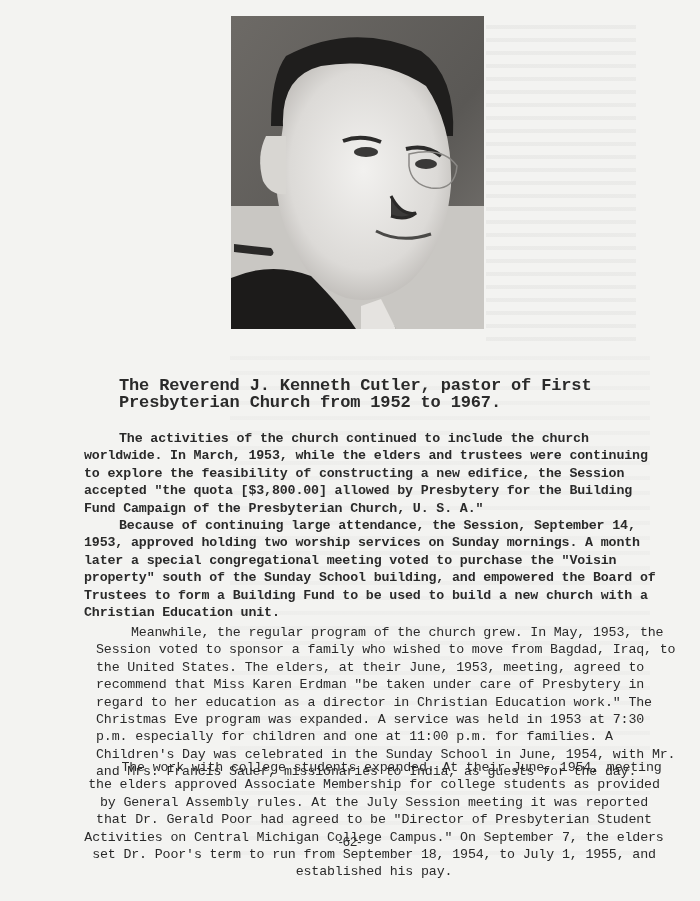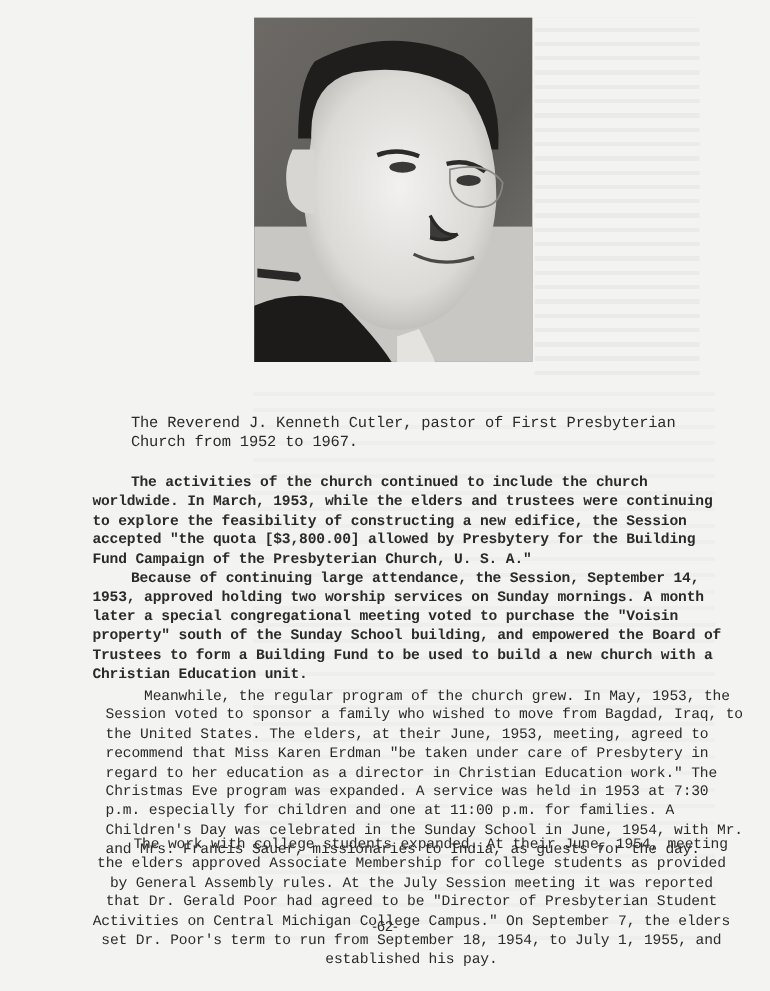--- a/index.html
+++ b/index.html
@@ -19,21 +19,21 @@
       background: repeating-linear-gradient(180deg, rgba(0,0,0,0) 0px, rgba(0,0,0,0) 11px, rgba(0,0,0,0.018) 11px, rgba(0,0,0,0.018) 15px);
       pointer-events: none;
     }
     .photo {
       position: absolute; left: 231px; top: 16px; width: 253px; height: 313px;
       background: #8a8885; overflow: hidden;
     }
     .photo svg { display: block; width: 100%; height: 100%; }
     .caption {
       position: absolute; left: 119px; top: 377px; width: 540px;
-      font-size: 14px; line-height: 17px; letter-spacing: -0.15px;
+      font-size: 17px; line-height: 17px; letter-spacing: -0.15px; font-weight: bold;
     }
     .para {
       position: absolute; left: 84px; width: 580px;
       font-size: 13.3px; line-height: 17.4px; letter-spacing: -0.15px;
       text-indent: 35px; margin: 0;
     }
     .p1 { top: 430px; font-weight: bold; }
     .p2 { top: 517px; font-weight: bold; }
     .p3 { top: 624px; margin-left: 12px; }
     .p4 { top: 759px; text-align: center; }

